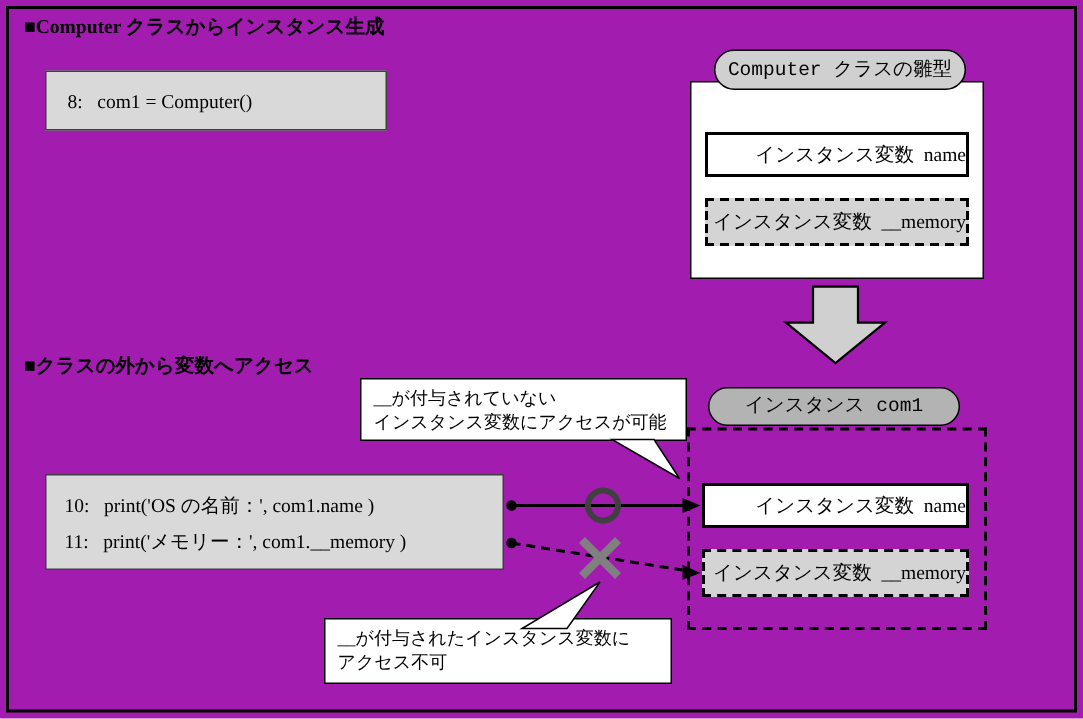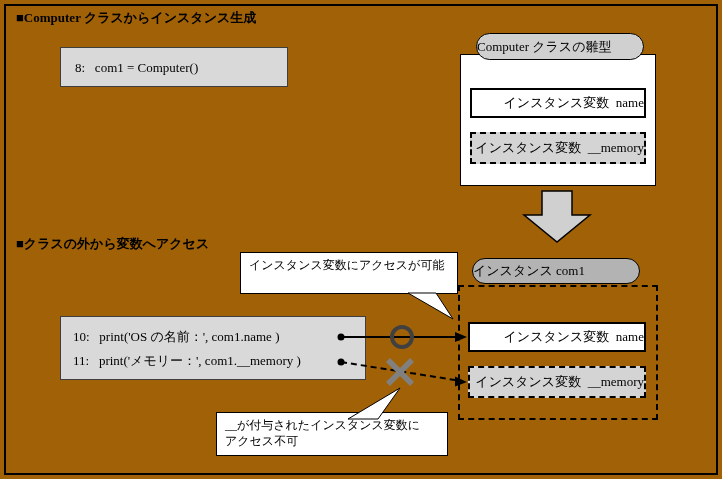--- a/index.html
+++ b/index.html
@@ -1,39 +1,39 @@
 <!DOCTYPE html>
 <html style="--gray-fill: #d9d9d9; --template-pill: #d0d0d0; --instance-pill: #b3b3b3; --memory-fill: #d4d4d4; --arrow-fill: #d0d0d0; --ring-color: #404040; --cross-color: #808080;"><head>
 <meta charset="utf-8">
 <style>
   html,body{margin:0;padding:0;background:#fff;}
   .frame{
-    position:relative;width:722px;height:479px;background:#a16207;overflow:hidden;
+    position:relative;width:722px;height:479px;background:#a21caf;overflow:hidden;
     font-family:"Liberation Serif","DejaVu Serif",serif;color:#000;
   }
   .slide-border{
     position:absolute;left:4px;top:4px;right:4px;bottom:4px;
     border:2px solid #000;pointer-events:none;
   }
   .heading{position:absolute;font-size:13px;font-weight:bold;white-space:pre;}
   #h1{left:16px;top:9px;}
   #h2{left:16px;top:235px;}
 
   .codebox{
     position:absolute;background:var(--gray-fill,#d9d9d9);
-    border:1px solid #3f3f3f;box-sizing:border-box;font-size:13px;margin-left:30px;
+    border:1px solid #3f3f3f;box-sizing:border-box;font-size:13px;
   }
   #code1{left:30px;top:47px;width:228px;height:40px;padding:11px 0 0 14px;}
   #code2{left:30px;top:316px;width:306px;height:64px;padding:8px 0 13px 12px;}
   .code-line{white-space:pre;line-height:24px;}
   #code1 .code-line{line-height:18px;}
 
   .pill{
     position:absolute;border:1px solid #000;border-radius:14px;
-    text-align:left;font-size:13px;box-sizing:border-box;white-space:pre;
+    text-align:center;font-size:13px;box-sizing:border-box;white-space:pre;font-family:Liberation Mono, monospace;
   }
   #template-pill{left:476px;top:33px;width:168px;height:27px;line-height:25px;background:var(--template-pill,#d0d0d0);}
   #instance-pill{left:472px;top:258px;width:168px;height:26px;line-height:24px;background:var(--instance-pill,#b3b3b3);}
 
   #template-box{
     position:absolute;left:460px;top:54px;width:196px;height:132px;
     border:1px solid #000;background:#fff;box-sizing:border-box;
   }
   #instance-outline{
     position:absolute;left:458px;top:285px;width:200px;height:135px;
@@ -86,20 +86,21 @@
     <div class="code-line">10:   print('OS の名前：', com1.name )</div>
     <div class="code-line">11:   print('メモリー：', com1.__memory )</div>
   </div>
 
   <div id="instance-outline"></div>
   <div class="pill" id="instance-pill">インスタンス com1</div>
   <div class="varbox" id="i-name">インスタンス変数  name</div>
   <div class="varbox" id="i-memory">インスタンス変数  __memory</div>
 
   <div class="callout" id="callout1">
+    <div>__が付与されていない</div>
     <div>インスタンス変数にアクセスが可能</div>
   </div>
 
   <div class="callout" id="callout2">
     <div>__が付与されたインスタンス変数に</div>
     <div>アクセス不可</div>
   </div>
 
   <svg class="overlay" width="722" height="479" viewBox="0 0 722 479">
     <polygon class="block-arrow" points="542,191 572,191 572,215 590,215 557,242 524,215 542,215"></polygon>

